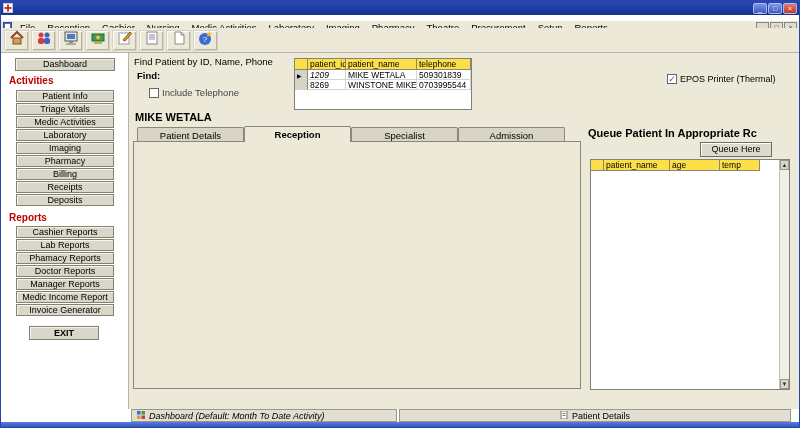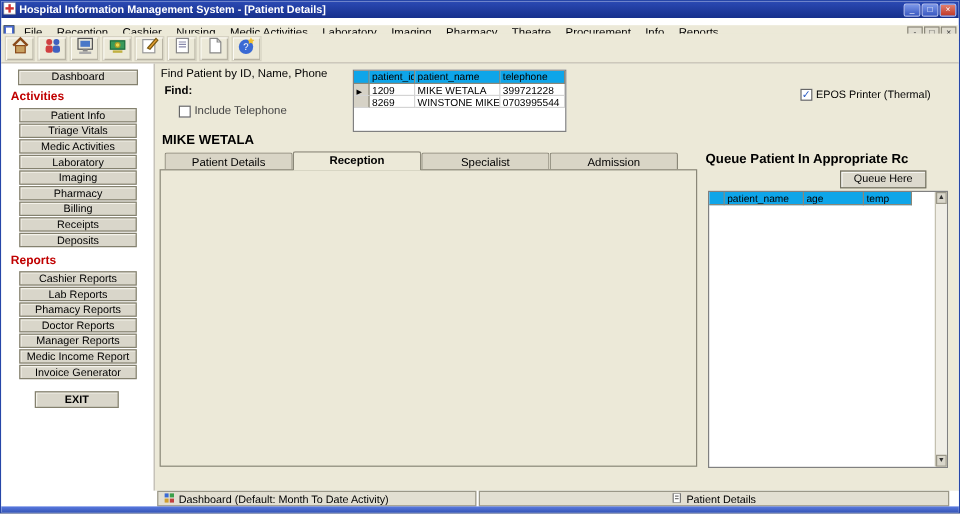--- a/index.html
+++ b/index.html
@@ -63,21 +63,21 @@
   .cb.blue { color:#2b5cc4; }
 
   .radio { position:absolute; width:10px; height:10px; border:1px solid #666; border-radius:50%; background:#fff; }
   .radio.sel::after { content:""; position:absolute; left:2px; top:2px; width:4px; height:4px;
     border-radius:50%; background:#222; }
 
   .grid { position:absolute; background:#fff; border:1px solid #808080; font-size:8.5px; overflow:hidden; }
   .grow { display:flex; }
   .gc { flex:none; border-right:1px solid #d4d4d4; border-bottom:1px solid #d4d4d4; padding:0 2px;
     white-space:nowrap; overflow:hidden; height:10px; line-height:10px; }
-  .grow.header .gc { background:#0ea5e9; border-right:1px solid #8a8778; border-bottom:1px solid #8a8778;
+  .grow.header .gc { background:#fde047; border-right:1px solid #8a8778; border-bottom:1px solid #8a8778;
     height:11px; line-height:11px; }
   .gc.rsel { width:13px; padding:0; background:#d6d2c6; border-right:1px solid #8a8778; }
   .gc.rsel.cur::after { content:"▶"; font-size:6px; padding-left:2px; }
 
   .btn { position:absolute; background:#dcd9cd; border:1px solid #716e5e; font-size:9px;
     text-align:center; box-shadow:inset 1px 1px 0 #fff; }
 
   .tab { position:absolute; width:107px; height:15px; line-height:15px; text-align:center; font-size:9.5px;
     background:#d9d5c6; border:1px solid #8a8778; border-bottom:none; border-radius:2px 2px 0 0; top:126px; }
   .tab.active { background:#ece9d8; font-weight:bold; top:125px; height:16px; z-index:3; }
@@ -103,21 +103,20 @@
 <div class="win">
 
   <div class="titlebar">
     <span>
       <svg width="10" height="10">
           <rect width="10" height="10" fill="#fff" stroke="#999"></rect>
           <rect x="4" y="1.5" width="2" height="7" fill="#d03030"></rect>
           <rect x="1.5" y="4" width="7" height="2" fill="#d03030"></rect>
         </svg>
     </span>
-    <span class="ttext">Hospital Information  Management System - [Patient Details]</span>
     <span class="wbtns">
       <span class="wbtn">_</span>
       <span class="wbtn">□</span>
       <span class="wbtn close">×</span>
     </span>
   </div>
 
   <div class="menubar">
     <span style="margin-right:2px;">
       <svg width="9" height="9">
@@ -128,21 +127,21 @@
     <span class="mitem">File</span>
     <span class="mitem">Reception</span>
     <span class="mitem">Cashier</span>
     <span class="mitem">Nursing</span>
     <span class="mitem">Medic Activities</span>
     <span class="mitem">Laboratory</span>
     <span class="mitem">Imaging</span>
     <span class="mitem">Pharmacy</span>
     <span class="mitem">Theatre</span>
     <span class="mitem">Procurement</span>
-    <span class="mitem">Info</span>
+    <span class="mitem">Setup</span>
     <span class="mitem">Reports</span>
     <span class="mdibtns">
       <span class="mdibtn">-</span>
       <span class="mdibtn">□</span>
       <span class="mdibtn">×</span>
     </span>
   </div>
 
   <div class="toolbar">
     <span class="tbtn">
@@ -235,23 +234,23 @@
 
   <div class="grid" style="left:293px; top:57px; width:178px; height:52px;">
     <div class="grow header">
       <span class="gc rsel"></span>
       <span class="gc" style="width:38px;">patient_id</span>
       <span class="gc" style="width:71px;">patient_name</span>
       <span class="gc" style="width:54px;">telephone</span>
     </div>
     <div class="grow">
       <span class="gc rsel cur"></span>
-      <span class="gc" style="width:38px;">1209</span>
+      <span class="gc" style="width:38px;font-style:italic;">1209</span>
       <span class="gc" style="width:71px;">MIKE WETALA</span>
-      <span class="gc" style="width:54px;">399721228</span>
+      <span class="gc" style="width:54px;">509301839</span>
     </div>
     <div class="grow">
       <span class="gc rsel"></span>
       <span class="gc" style="width:38px;">8269</span>
       <span class="gc" style="width:71px;">WINSTONE MIKETI</span>
       <span class="gc" style="width:54px;">0703995544</span>
     </div>
   </div>
 
   <span class="cb checked blue" style="left:666px; top:73px;"></span>
@@ -366,21 +365,21 @@
       <span class="gc" style="width:50px;">age</span>
       <span class="gc" style="width:40px;">temp</span>
     </div>
     <div class="abs scroll-track" style="right:0; top:0; bottom:0; width:10px; border-left:1px solid #c4c0b0;">
       <span class="sarr" style="left:0; top:0; width:9px; height:10px;">▲</span>
       <span class="sarr" style="left:0; bottom:0; width:9px; height:10px;">▼</span>
     </div>
   </div>
 
   <div class="btabbar">
-    <div class="btab" style="left:130px; width:266px;">
+    <div class="btab" style="left:130px; width:266px;font-style:italic;">
       <span><svg width="8" height="8">
             <rect width="3.5" height="3.5" fill="#3a6ad4"></rect>
             <rect x="4.5" width="3.5" height="3.5" fill="#3aa04a"></rect>
             <rect y="4.5" width="3.5" height="3.5" fill="#d0a030"></rect>
             <rect x="4.5" y="4.5" width="3.5" height="3.5" fill="#c04040"></rect>
           </svg></span>
       <span>Dashboard (Default: Month To Date Activity)</span>
     </div>
     <div class="btab center" style="left:398px; width:392px;">
       <span><svg width="8" height="8">

